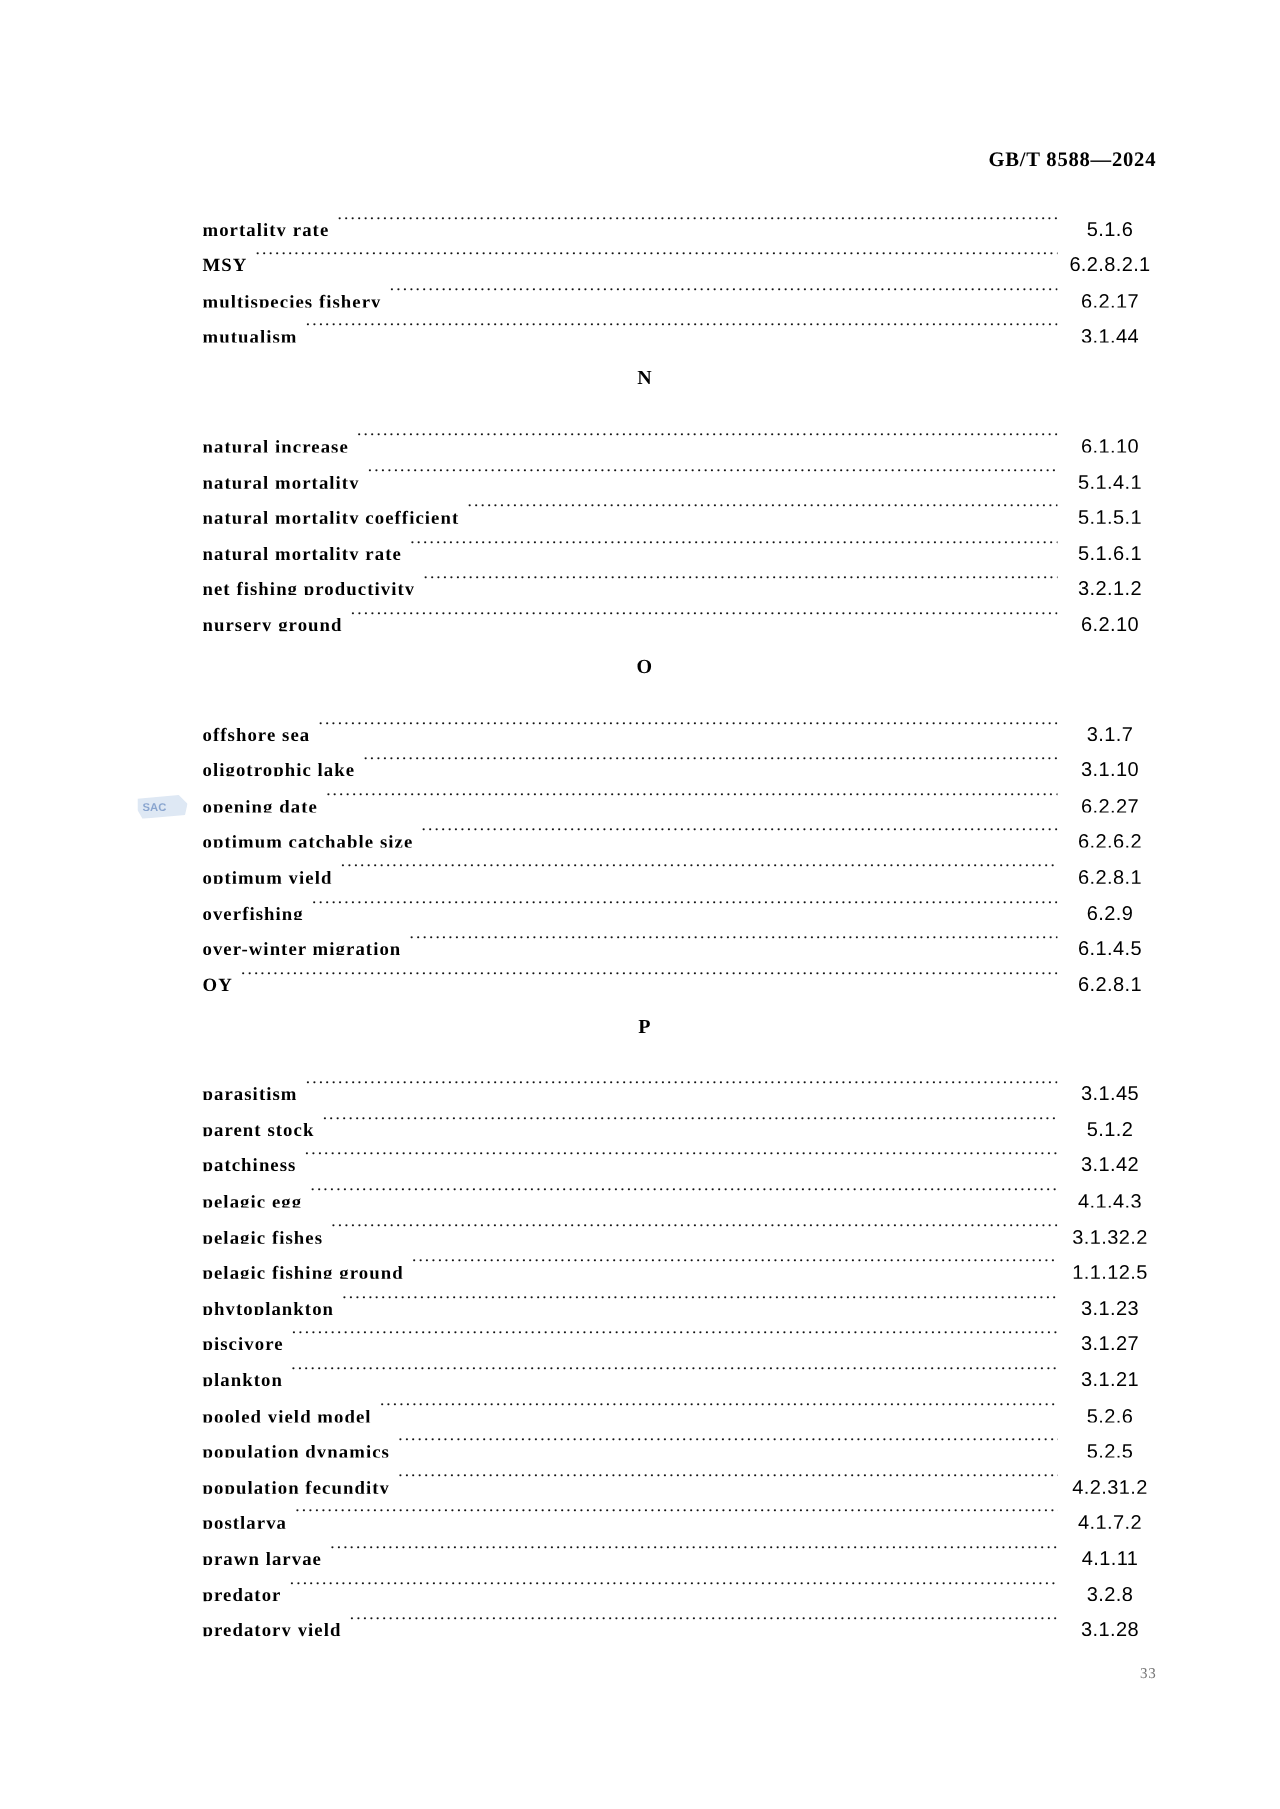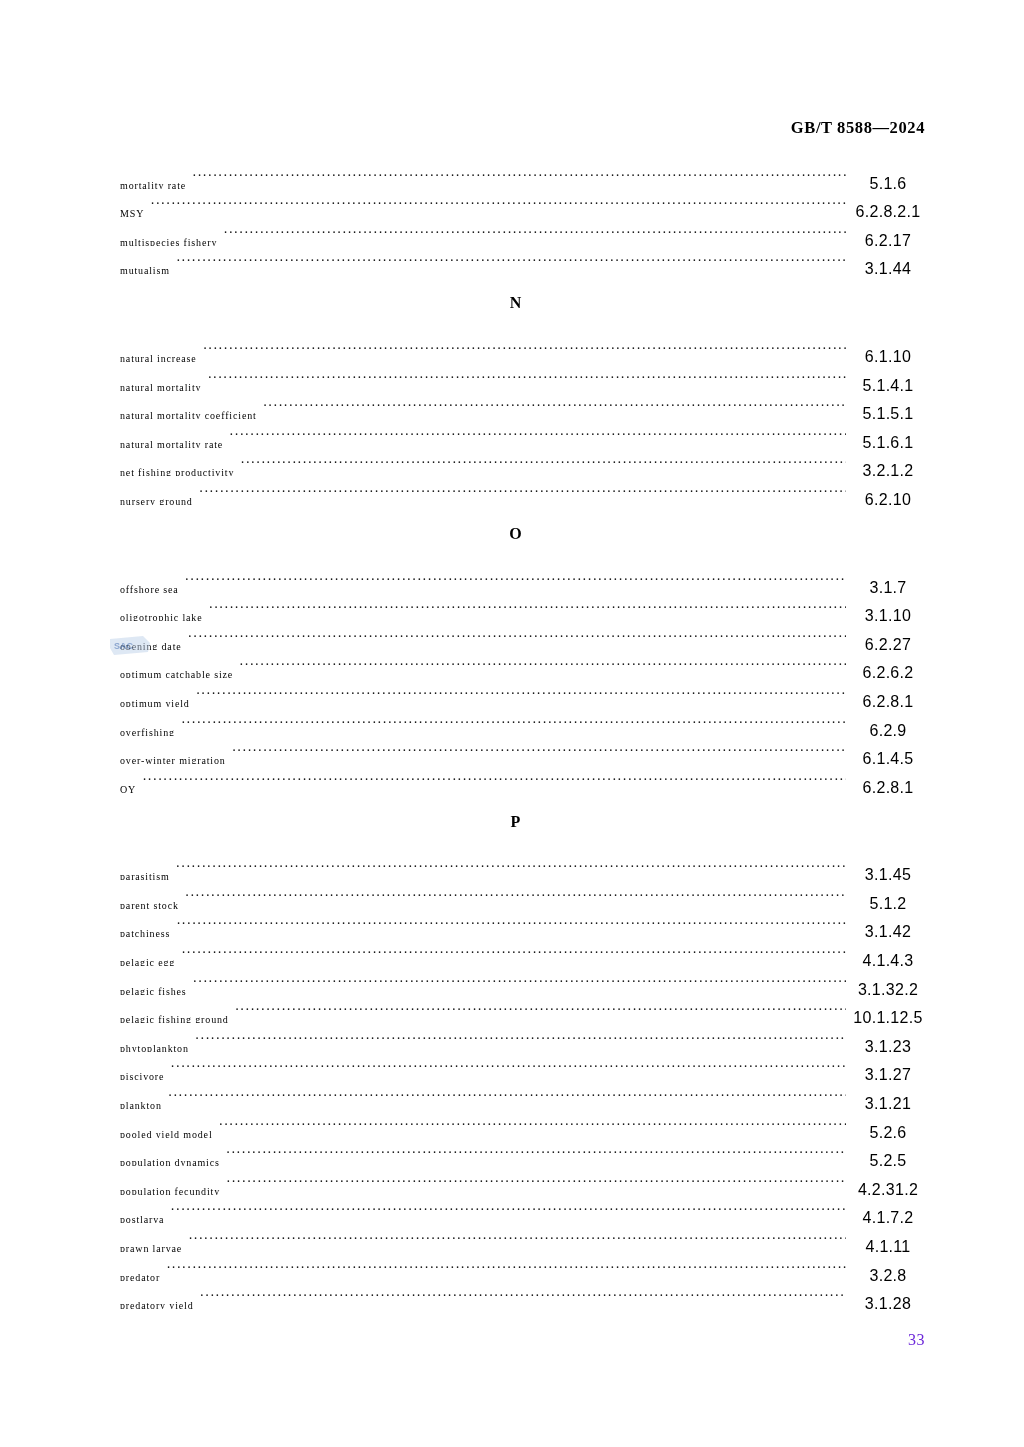--- a/index.html
+++ b/index.html
@@ -58,25 +58,26 @@
     display: flex;
     align-items: baseline;
     width: 100%;
     height: 28.6px;
     line-height: 28.6px;
     white-space: nowrap;
     overflow: hidden;
   }
 
   .entry-term {
-    font-size: 10px;
-    font-weight: normal;
+    font-size: 15px;
+    font-weight: bold;
     letter-spacing: 0.85px;
     flex: 0 0 auto;
     padding-right: 6px;
+    margin-left: 42px;
   }
 
   .entry-leader {
     flex: 1 1 auto;
     overflow: hidden;
     position: relative;
     height: 28.6px;
     margin: 0 5px 0 0;
   }
   .entry-leader::before {
@@ -113,22 +114,22 @@
   }
 
   
   .folio {
     position: absolute;
     left: 120px;
     top: 1331px;
     width: 805px;
     text-align: right;
     padding-right: 45px;
-    font-size: 16px;
-    color: #6d28d9;
+    font-size: 12px;
+    color: #737373;
     letter-spacing: 0.5px;
   }
 </style>
 </head>
 <body>
 
 <div class="page">
 
   <div class="header">GB/T 8588—2024</div>
 
@@ -247,21 +248,21 @@
         <span class="entry-num">4.1.4.3</span>
       </div>
       <div class="entry">
         <span class="entry-term">pelagic fishes</span>
         <span class="entry-leader"></span>
         <span class="entry-num">3.1.32.2</span>
       </div>
       <div class="entry">
         <span class="entry-term">pelagic fishing ground</span>
         <span class="entry-leader"></span>
-        <span class="entry-num">10.1.12.5</span>
+        <span class="entry-num">1.1.12.5</span>
       </div>
       <div class="entry">
         <span class="entry-term">phytoplankton</span>
         <span class="entry-leader"></span>
         <span class="entry-num">3.1.23</span>
       </div>
       <div class="entry">
         <span class="entry-term">piscivore</span>
         <span class="entry-leader"></span>
         <span class="entry-num">3.1.27</span>

